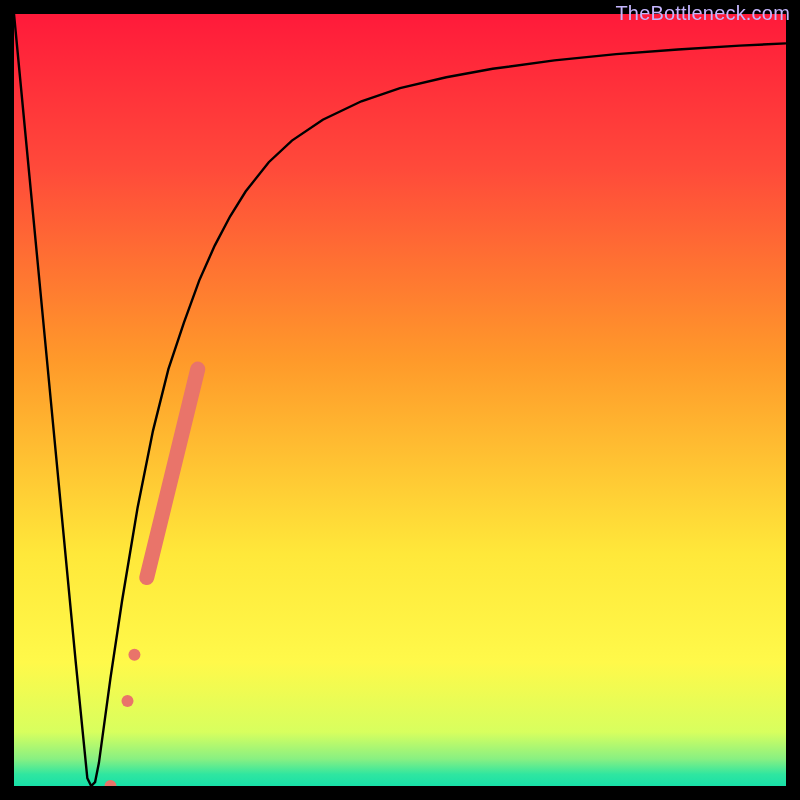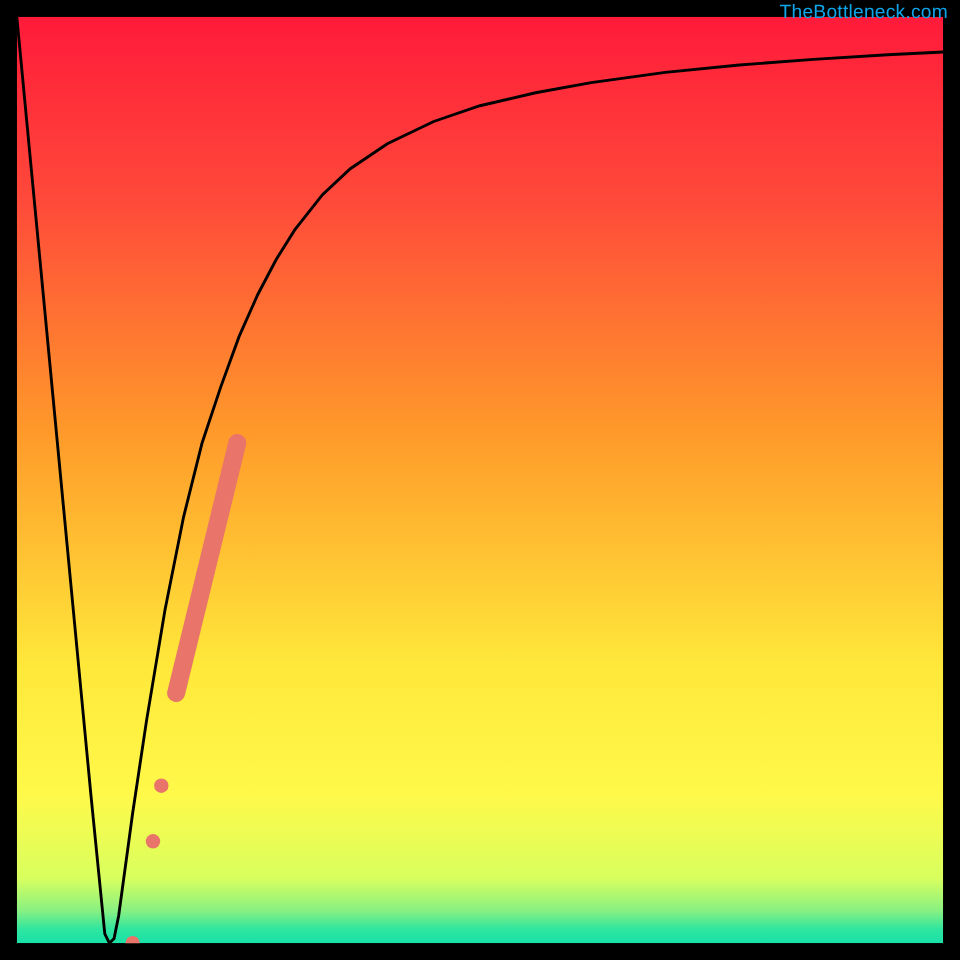--- a/index.html
+++ b/index.html
@@ -23,22 +23,22 @@
     position: absolute;
     left: 0;
     top: 0;
     width: 772px;
     height: 772px;
   }
   .watermark {
     position: absolute;
     top: 2px;
     right: 10px;
-    color: #0ea5e9;
-    font-size: 16px;
+    color: #c4b5fd;
+    font-size: 20px;
     font-weight: 500;
     letter-spacing: 0.2px;
   }
   svg { display: block; }
 </style>
 </head>
 <body>
 
 <div class="frame">
   <svg class="plot" viewBox="0 0 772 772">

